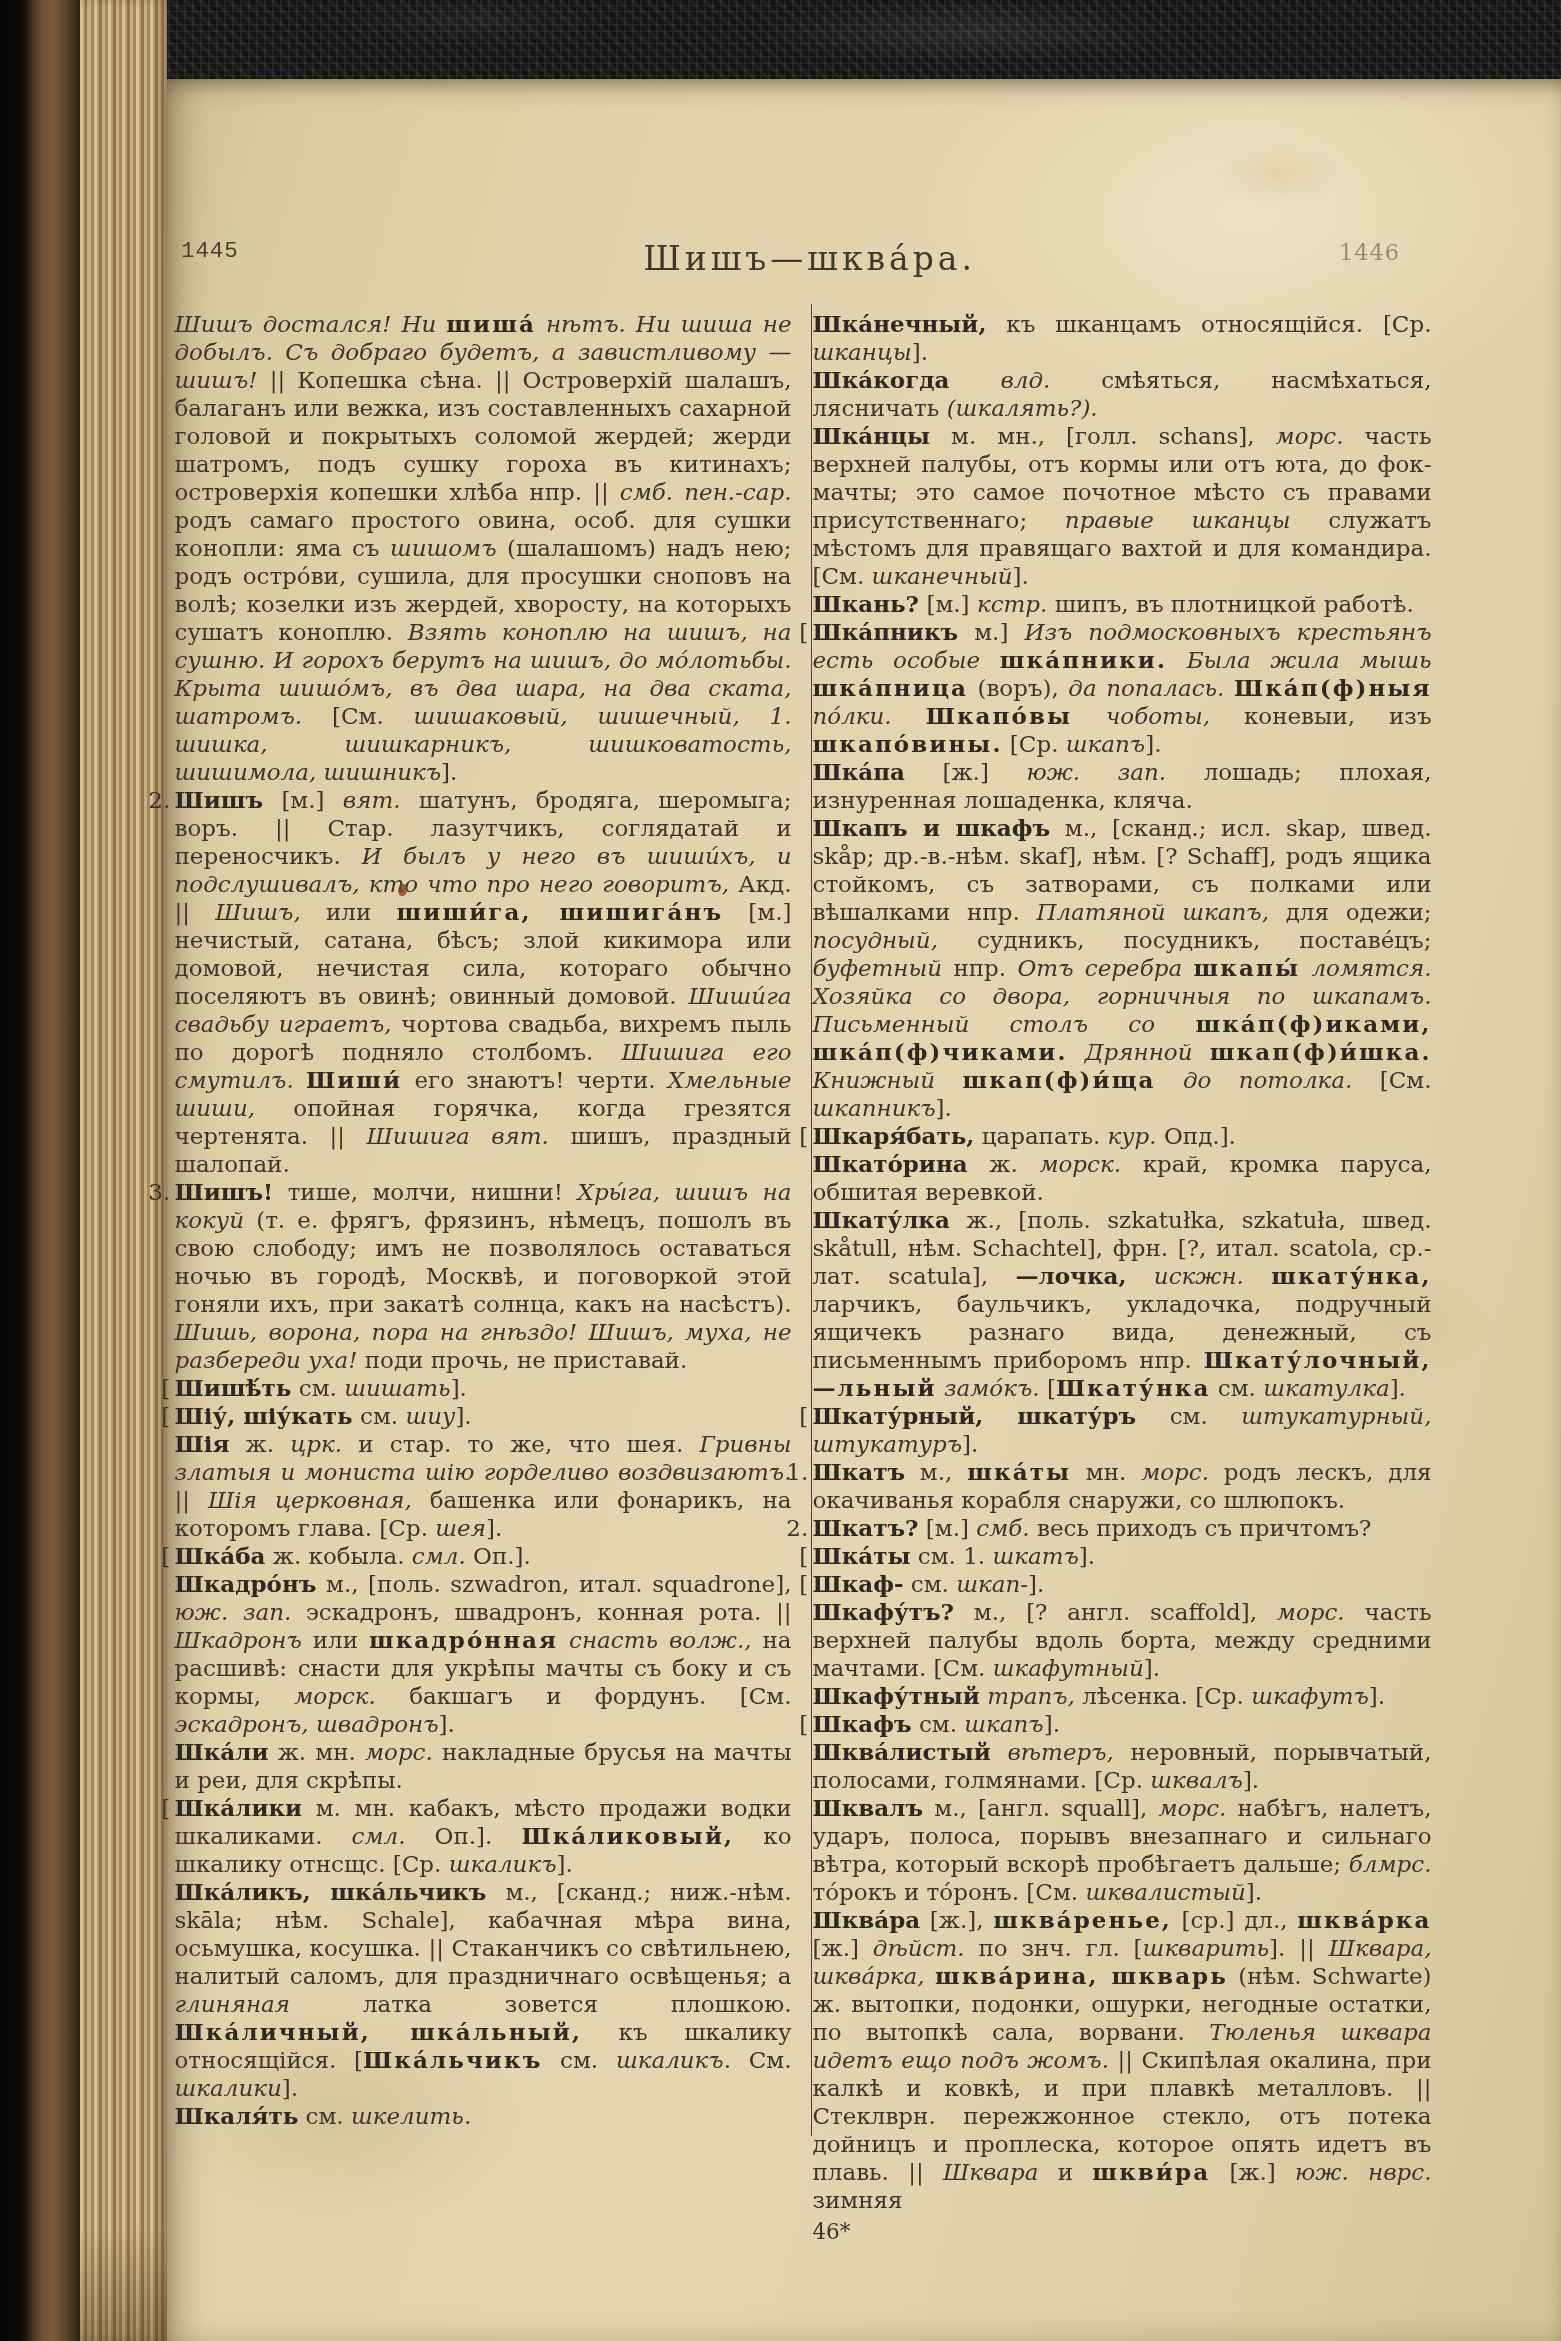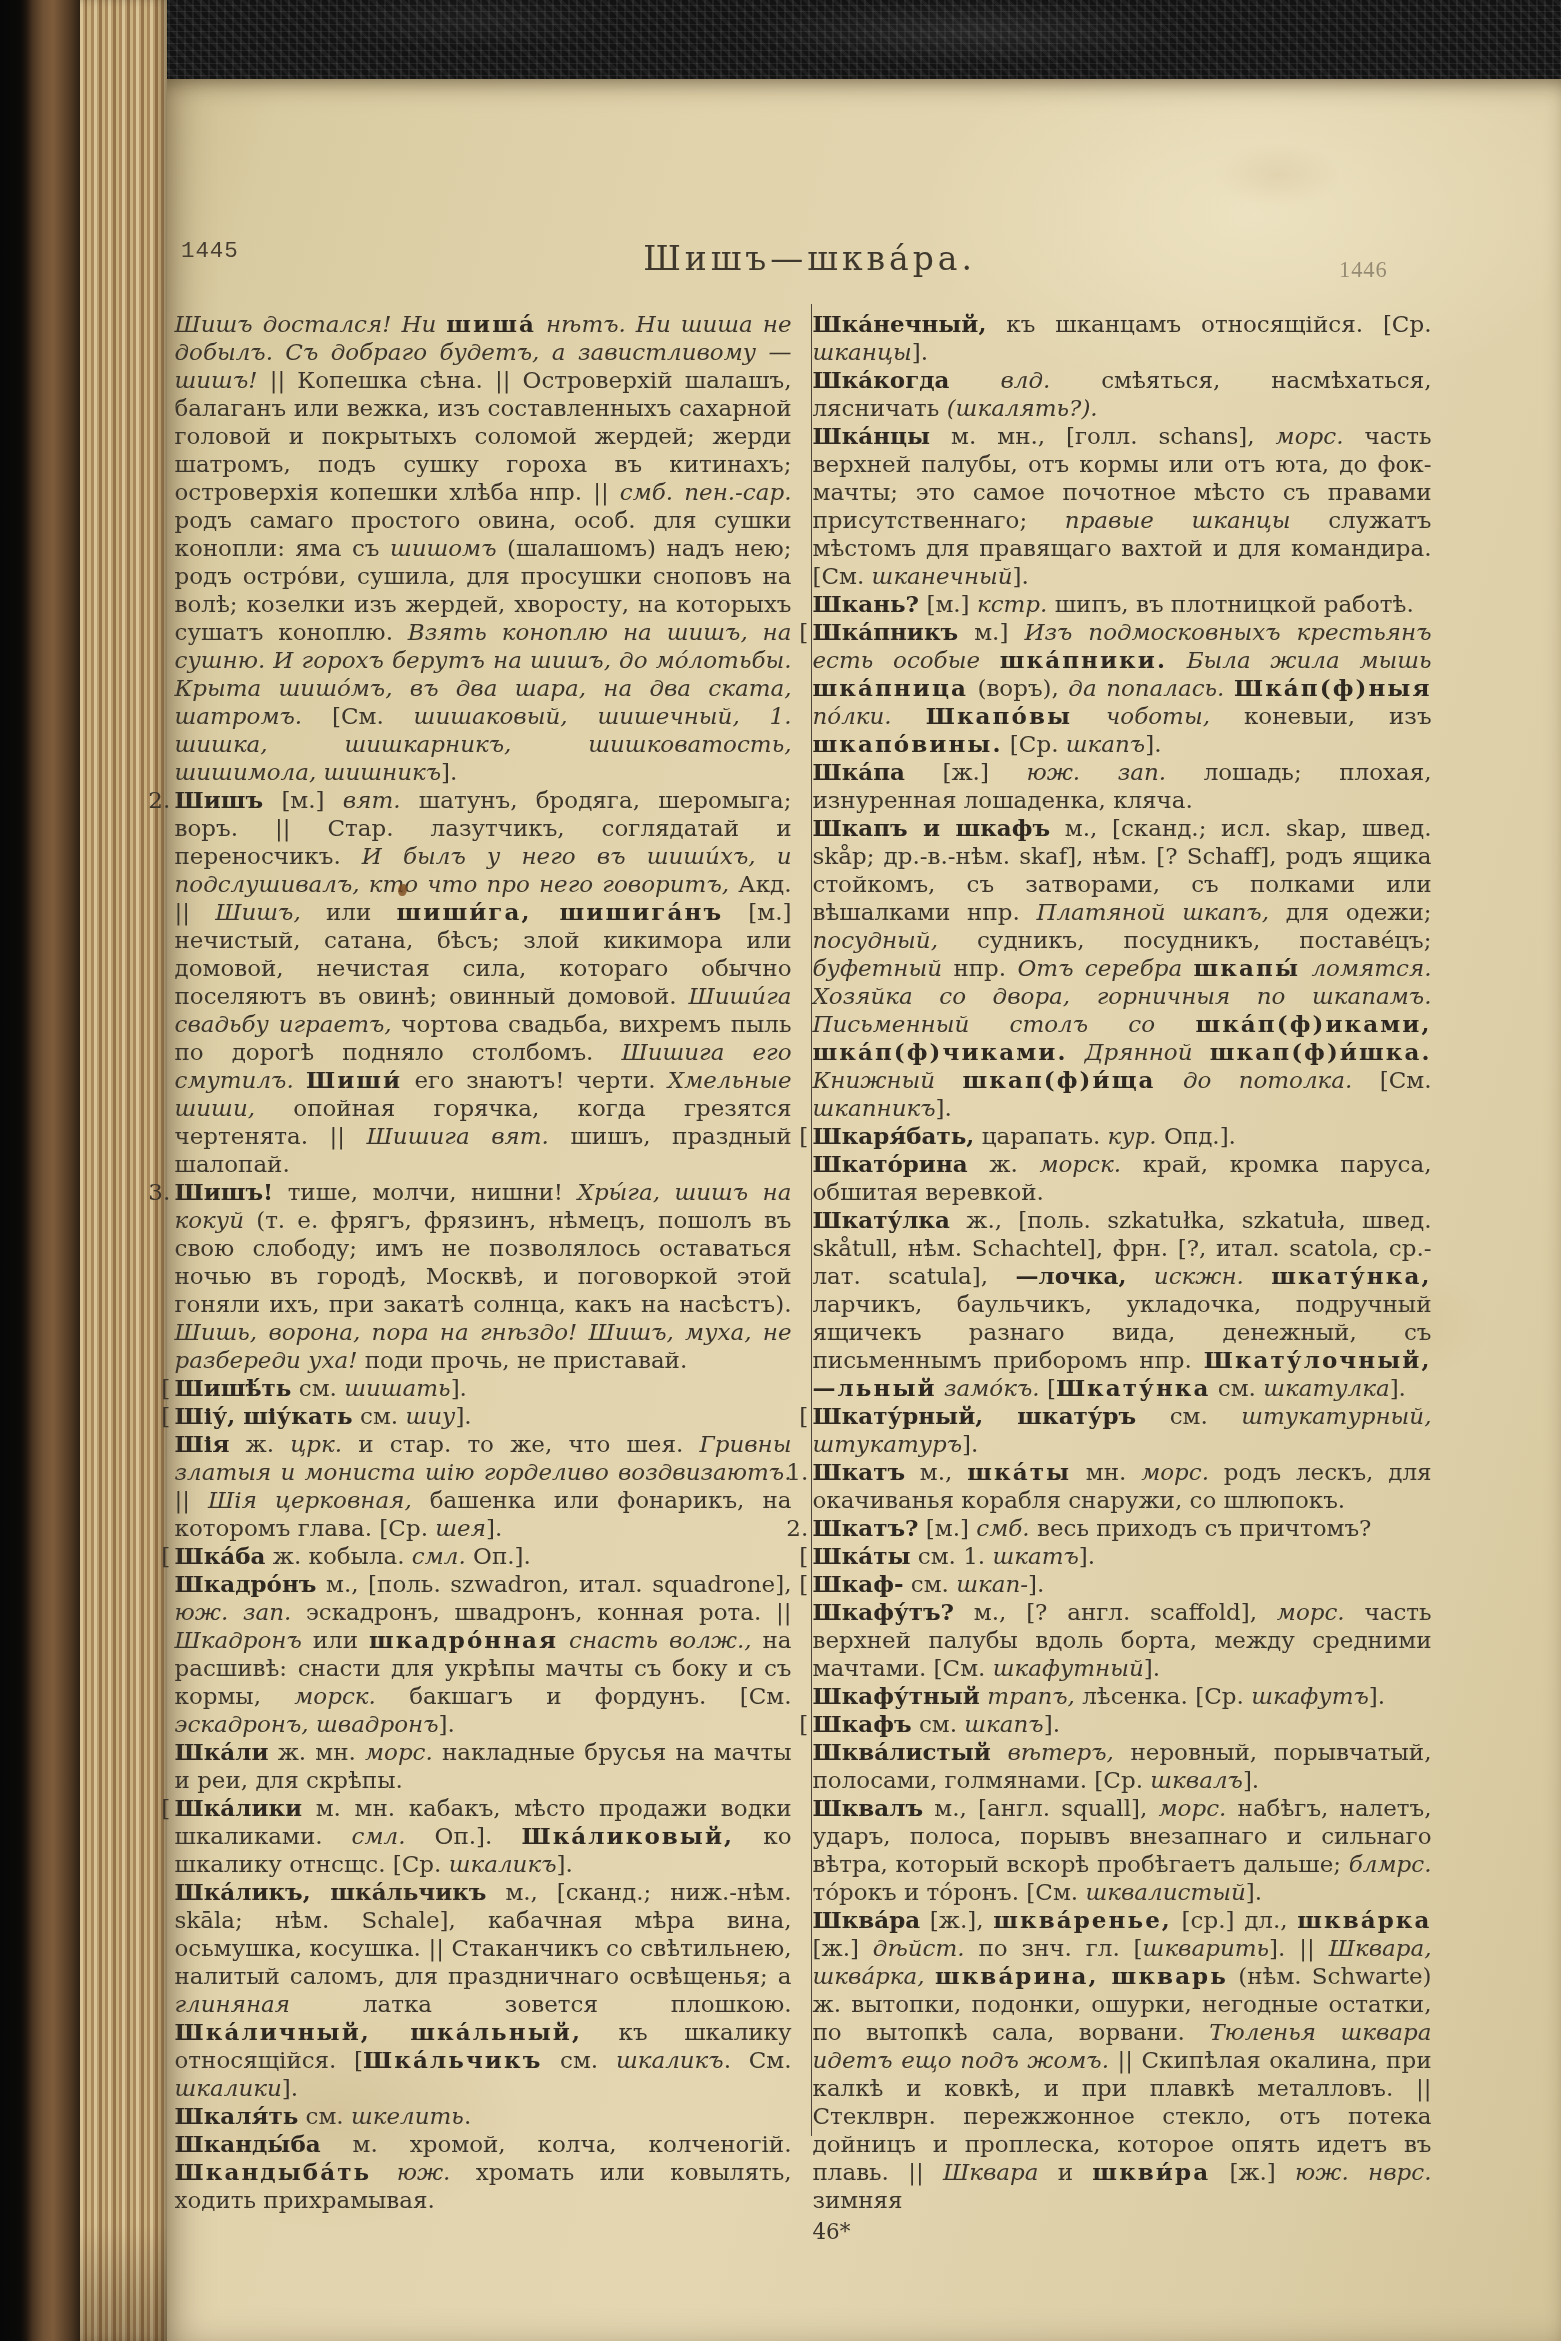--- a/index.html
+++ b/index.html
@@ -40,21 +40,21 @@
       radial-gradient(ellipse 483px 268px at 78% 6%, rgba(255,248,222,.35), transparent 70%),
       radial-gradient(ellipse 268px 161px at 12% 90%, rgba(160,130,80,.18), transparent 70%),
       radial-gradient(ellipse 139px 86px at 88% 55%, rgba(170,140,90,.12), transparent 70%),
       linear-gradient(105deg,#cdbd92 0%,#d9cba1 6%,#e1d3ac 28%,#e3d6b1 55%,#dccea6 82%,#d3c49a 100%);
     box-shadow:
       inset 16px 0 38px -11.8px rgba(70,48,22,.50),
       inset 0 11.8px 21.4px -10.7px rgba(50,36,16,.55);
   }
   .pnum{position:absolute;font-size:22.5px;color:#473e31;letter-spacing:.04em;}
   .pnum-left{left:14px;top:159px;font-family:Liberation Mono, monospace;}
-  .pnum-right{left:1172px;top:178px;opacity:.5;font-family:Liberation Serif, serif;}
+  .pnum-right{left:1172px;top:160px;opacity:.5;}
   .running-title{
     position:absolute;left:7.5px;top:160px;width:1270px;
     text-align:center;font-size:33px;color:#3f382c;letter-spacing:.12em;
   }
   .textblock{position:absolute;left:7.5px;top:231px;width:1270px;}
   .col{position:absolute;top:0;font-size:23px;line-height:28px;color:#3c352b;text-align:justify;}
   .col-left{left:0;width:617px;}
   .col-right{left:638px;width:619px;}
   .divider{position:absolute;left:636px;top:-6.4px;width:1.6px;height:1832px;background:#4d443a;}
   .entry{margin:0;position:relative;}
@@ -92,21 +92,20 @@
         <p class="entry"><span class="hang">3.</span><span class="sg-b">Шишъ!</span><span class="sg-n"> тише, молчи, нишни! </span><span class="sg-i">Хры́га, шишъ на кокуй</span><span class="sg-n"> (т. е. фрягъ, фрязинъ, нѣмецъ, пошолъ въ свою слободу; имъ не позволялось оставаться ночью въ городѣ, Москвѣ, и поговоркой этой гоняли ихъ, при закатѣ солнца, какъ на насѣстъ). </span><span class="sg-i">Шишь, ворона, пора на гнѣздо! Шишъ, муха, не разбереди уха!</span><span class="sg-n"> поди прочь, не приставай.</span></p>
         <p class="entry"><span class="hang">[</span><span class="sg-b">Шишѣ́ть</span><span class="sg-n"> см. </span><span class="sg-i">шишать</span><span class="sg-n">].</span></p>
         <p class="entry"><span class="hang">[</span><span class="sg-b">Шіу́, шіу́кать</span><span class="sg-n"> см. </span><span class="sg-i">шиу</span><span class="sg-n">].</span></p>
         <p class="entry"><span class="sg-b">Шія</span><span class="sg-n"> ж. </span><span class="sg-i">црк.</span><span class="sg-n"> и стар. то же, что шея. </span><span class="sg-i">Гривны златыя и мониста шію горделиво воздвизаютъ.</span><span class="sg-n"> || </span><span class="sg-i">Шія церковная,</span><span class="sg-n"> башенка или фонарикъ, на которомъ глава. [Ср. </span><span class="sg-i">шея</span><span class="sg-n">].</span></p>
         <p class="entry"><span class="hang">[</span><span class="sg-b">Шка́ба</span><span class="sg-n"> ж. кобыла. </span><span class="sg-i">смл.</span><span class="sg-n"> Оп.].</span></p>
         <p class="entry"><span class="sg-b">Шкадро́нъ</span><span class="sg-n"> м., [поль. szwadron, итал. squadrone], </span><span class="sg-i">юж. зап.</span><span class="sg-n"> эскадронъ, швадронъ, конная рота. || </span><span class="sg-i">Шкадронъ</span><span class="sg-n"> или </span><span class="sg-s">шкадро́нная</span><span class="sg-n"> </span><span class="sg-i">снасть волж.,</span><span class="sg-n"> на расшивѣ: снасти для укрѣпы мачты съ боку и съ кормы, </span><span class="sg-i">морск.</span><span class="sg-n"> бакшагъ и фордунъ. [См. </span><span class="sg-i">эскадронъ, швадронъ</span><span class="sg-n">].</span></p>
         <p class="entry"><span class="sg-b">Шка́ли</span><span class="sg-n"> ж. мн. </span><span class="sg-i">морс.</span><span class="sg-n"> накладные брусья на мачты и реи, для скрѣпы.</span></p>
         <p class="entry"><span class="hang">[</span><span class="sg-b">Шка́лики</span><span class="sg-n"> м. мн. кабакъ, мѣсто продажи водки шкаликами. </span><span class="sg-i">смл.</span><span class="sg-n"> Оп.]. </span><span class="sg-s">Шка́ликовый,</span><span class="sg-n"> ко шкалику отнсщс. [Ср. </span><span class="sg-i">шкаликъ</span><span class="sg-n">].</span></p>
         <p class="entry"><span class="sg-b">Шка́ликъ, шка́льчикъ</span><span class="sg-n"> м., [сканд.; ниж.-нѣм. skāla; нѣм. Schale], кабачная мѣра вина, осьмушка, косушка. || Стаканчикъ со свѣтильнею, налитый саломъ, для праздничнаго освѣщенья; а </span><span class="sg-i">глиняная</span><span class="sg-n"> латка зовется плошкою. </span><span class="sg-s">Шка́личный, шка́льный,</span><span class="sg-n"> къ шкалику относящійся. [</span><span class="sg-s">Шка́льчикъ</span><span class="sg-n"> см. </span><span class="sg-i">шкаликъ</span><span class="sg-n">. См. </span><span class="sg-i">шкалики</span><span class="sg-n">].</span></p>
         <p class="entry"><span class="sg-b">Шкаля́ть</span><span class="sg-n"> см. </span><span class="sg-i">шкелить</span><span class="sg-n">.</span></p>
-        <p class="entry"><span class="sg-b">Шканды́ба</span><span class="sg-n"> м. хромой, колча, колченогій. </span><span class="sg-s">Шкандыба́ть</span><span class="sg-n"> </span><span class="sg-i">юж.</span><span class="sg-n"> хромать или ковылять, ходить прихрамывая.</span></p>
       </div>
     <div class="col col-right">
       <div id="col-right">
           <p class="entry"><span class="sg-b">Шка́нечный,</span><span class="sg-n"> къ шканцамъ относящійся. [Ср. </span><span class="sg-i">шканцы</span><span class="sg-n">].</span></p>
           <p class="entry"><span class="sg-b">Шка́когда</span><span class="sg-n"> </span><span class="sg-i">влд.</span><span class="sg-n"> смѣяться, насмѣхаться, лясничать </span><span class="sg-i">(шкалять?).</span></p>
           <p class="entry"><span class="sg-b">Шка́нцы</span><span class="sg-n"> м. мн., [голл. schans], </span><span class="sg-i">морс.</span><span class="sg-n"> часть верхней палубы, отъ кормы или отъ юта, до фок-мачты; это самое почотное мѣсто съ правами присутственнаго; </span><span class="sg-i">правые шканцы</span><span class="sg-n"> служатъ мѣстомъ для правящаго вахтой и для командира. [См. </span><span class="sg-i">шканечный</span><span class="sg-n">].</span></p>
           <p class="entry"><span class="sg-b">Шкань?</span><span class="sg-n"> [м.] </span><span class="sg-i">кстр.</span><span class="sg-n"> шипъ, въ плотницкой работѣ.</span></p>
           <p class="entry"><span class="hang">[</span><span class="sg-b">Шка́пникъ</span><span class="sg-n"> м.] </span><span class="sg-i">Изъ подмосковныхъ крестьянъ есть особые </span><span class="sg-s">шка́пники.</span><span class="sg-i"> Была жила мышь </span><span class="sg-s">шка́пница</span><span class="sg-n"> (воръ), </span><span class="sg-i">да попалась.</span><span class="sg-n"> </span><span class="sg-s">Шка́п(ф)ныя</span><span class="sg-n"> </span><span class="sg-i">по́лки.</span><span class="sg-n"> </span><span class="sg-s">Шкапо́вы</span><span class="sg-n"> </span><span class="sg-i">чоботы,</span><span class="sg-n"> коневыи, изъ </span><span class="sg-s">шкапо́вины.</span><span class="sg-n"> [Ср. </span><span class="sg-i">шкапъ</span><span class="sg-n">].</span></p>
           <p class="entry"><span class="sg-b">Шка́па</span><span class="sg-n"> [ж.] </span><span class="sg-i">юж. зап.</span><span class="sg-n"> лошадь; плохая, изнуренная лошаденка, кляча.</span></p>
           <p class="entry"><span class="sg-b">Шкапъ и шкафъ</span><span class="sg-n"> м., [сканд.; исл. skap, швед. skåp; др.-в.-нѣм. skaf], нѣм. [? Schaff], родъ ящика стойкомъ, съ затворами, съ полками или вѣшалками нпр. </span><span class="sg-i">Платяной шкапъ,</span><span class="sg-n"> для одежи; </span><span class="sg-i">посудный,</span><span class="sg-n"> судникъ, посудникъ, поставе́цъ; </span><span class="sg-i">буфетный</span><span class="sg-n"> нпр. </span><span class="sg-i">Отъ серебра </span><span class="sg-s">шкапы́</span><span class="sg-i"> ломятся. Хозяйка со двора, горничныя по шкапамъ. Письменный столъ со </span><span class="sg-s">шка́п(ф)иками, шка́п(ф)чиками.</span><span class="sg-n"> </span><span class="sg-i">Дрянной </span><span class="sg-s">шкап(ф)и́шка.</span><span class="sg-n"> </span><span class="sg-i">Книжный </span><span class="sg-s">шкап(ф)и́ща</span><span class="sg-i"> до потолка.</span><span class="sg-n"> [См. </span><span class="sg-i">шкапникъ</span><span class="sg-n">].</span></p>

